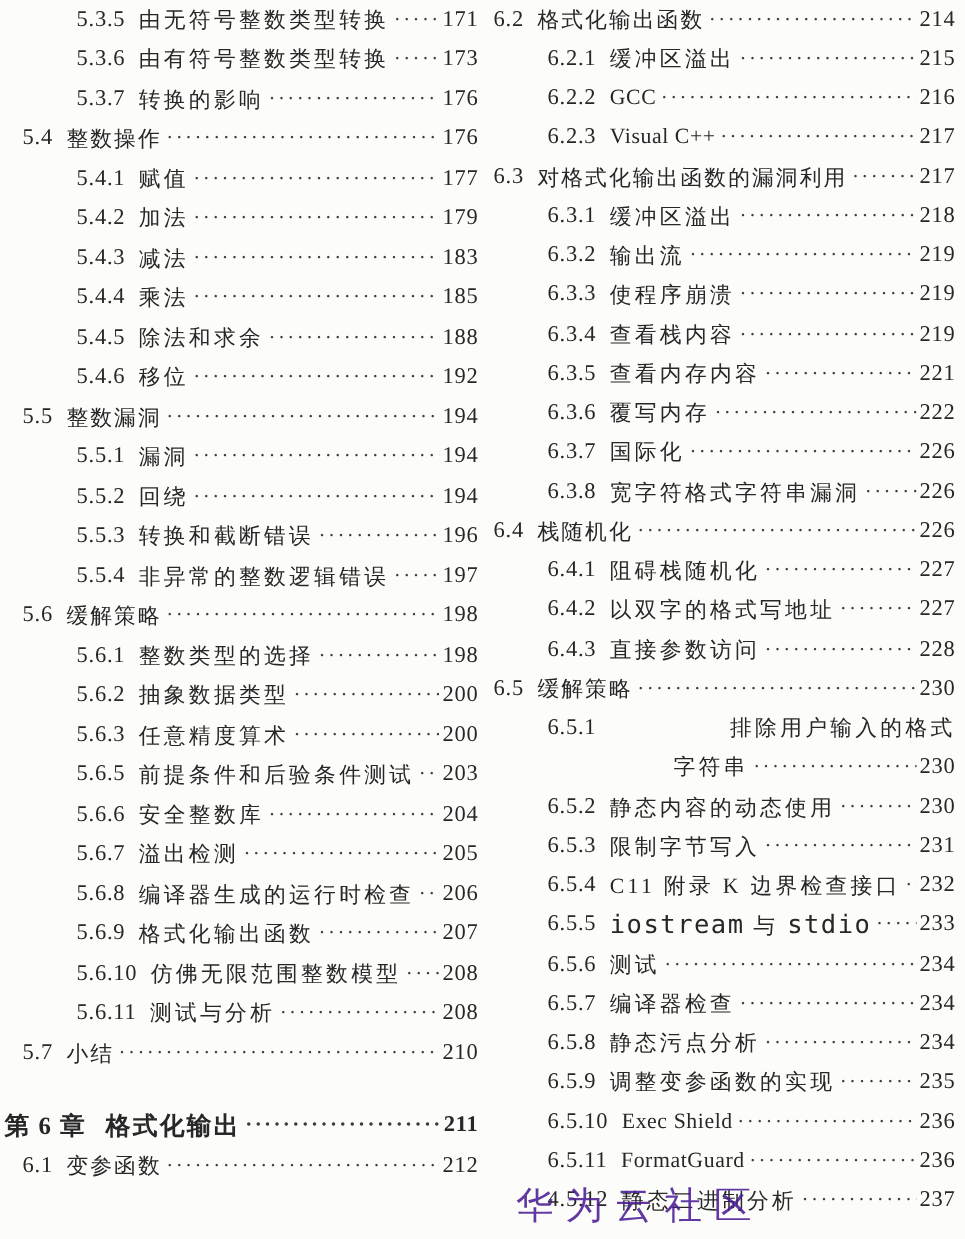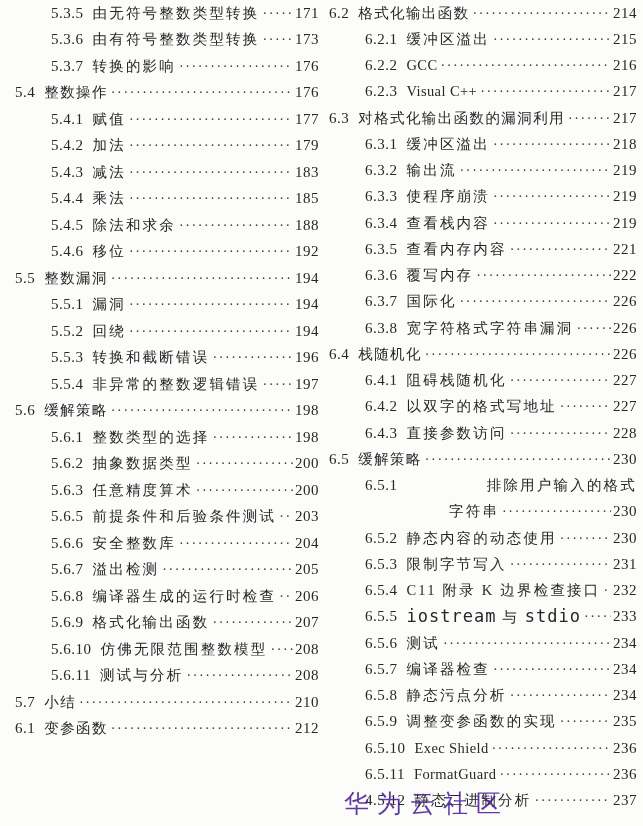--- a/index.html
+++ b/index.html
@@ -265,20 +265,26 @@
         <span class="title">测试与分析</span>
         <span class="leader"></span>
         <span class="page-num">208</span>
       </div>
       <div class="row lv2">
         <span class="num">5.7</span>
         <span class="title">小结</span>
         <span class="leader"></span>
         <span class="page-num">210</span>
       </div>
+      <div class="row lv1 chapter">
+        <span class="num">第 6 章</span>
+        <span class="title">格式化输出</span>
+        <span class="leader"></span>
+        <span class="page-num">211</span>
+      </div>
       <div class="row lv2">
         <span class="num">6.1</span>
         <span class="title">变参函数</span>
         <span class="leader"></span>
         <span class="page-num">212</span>
       </div>
     </div>
   <div class="col col-right" id="col-right">
       <div class="row lv2">
         <span class="num">6.2</span>

